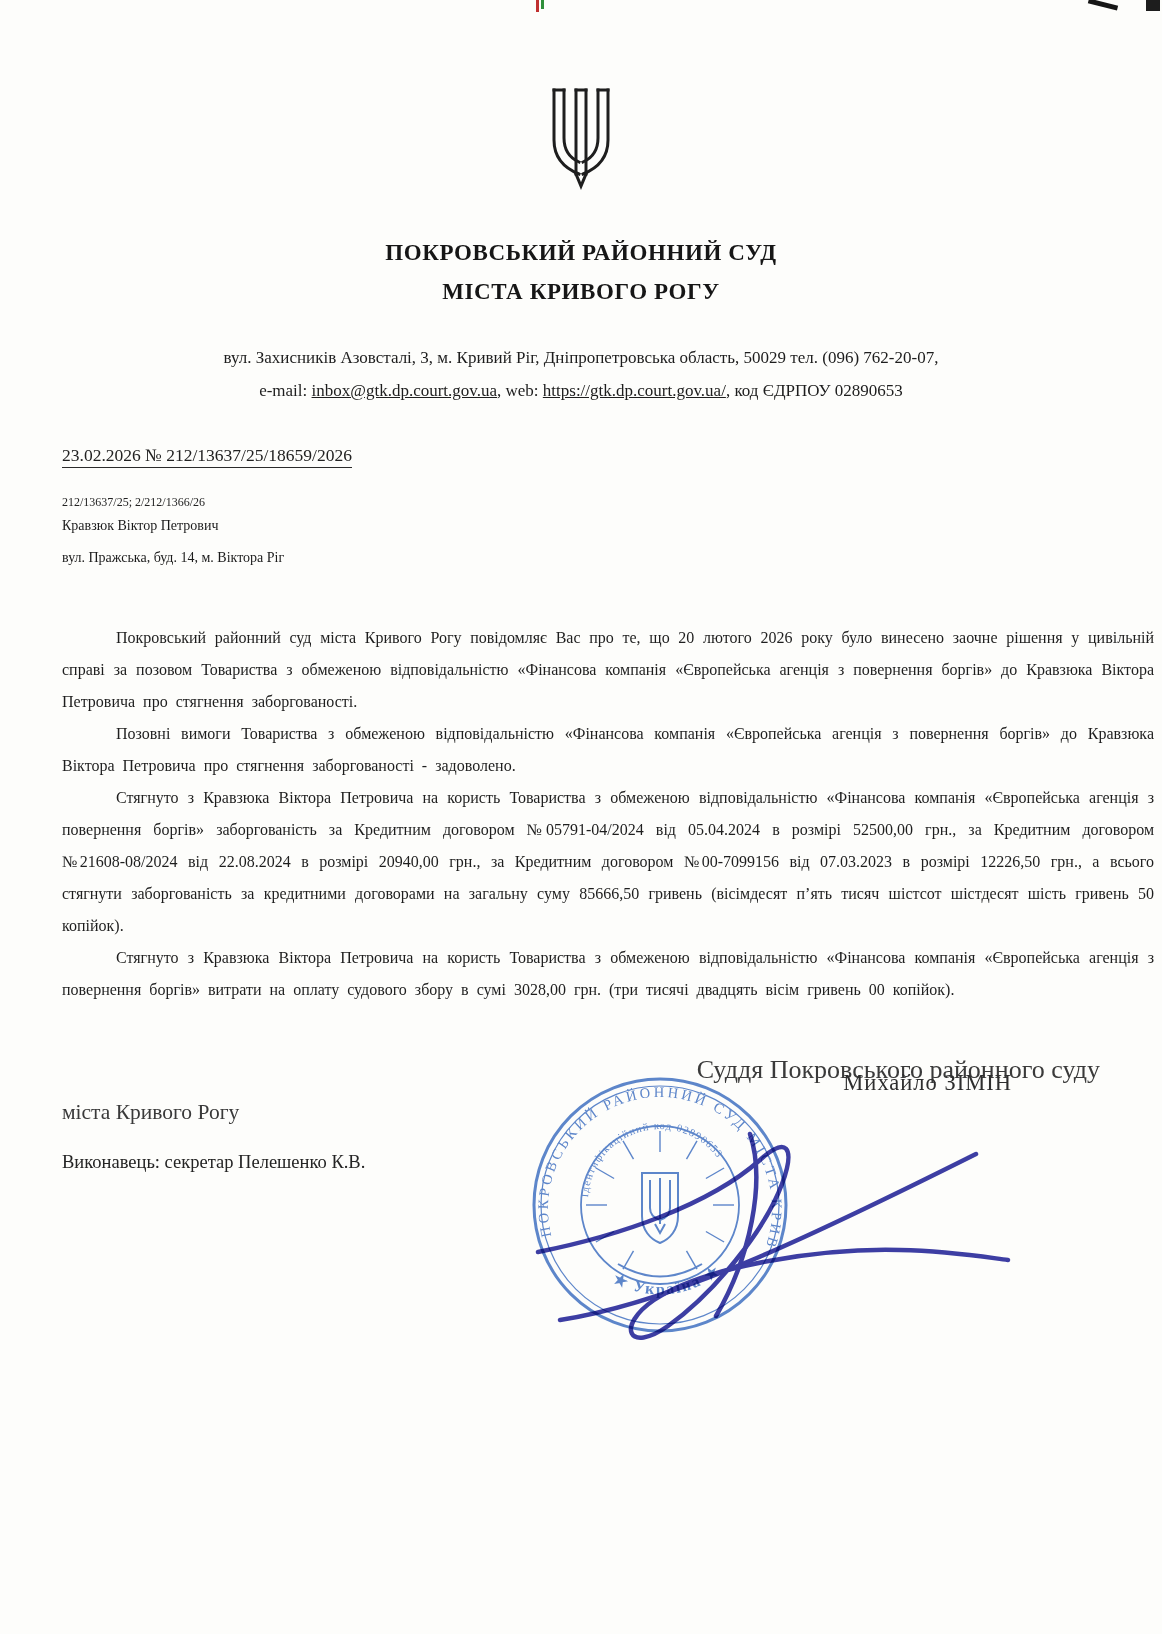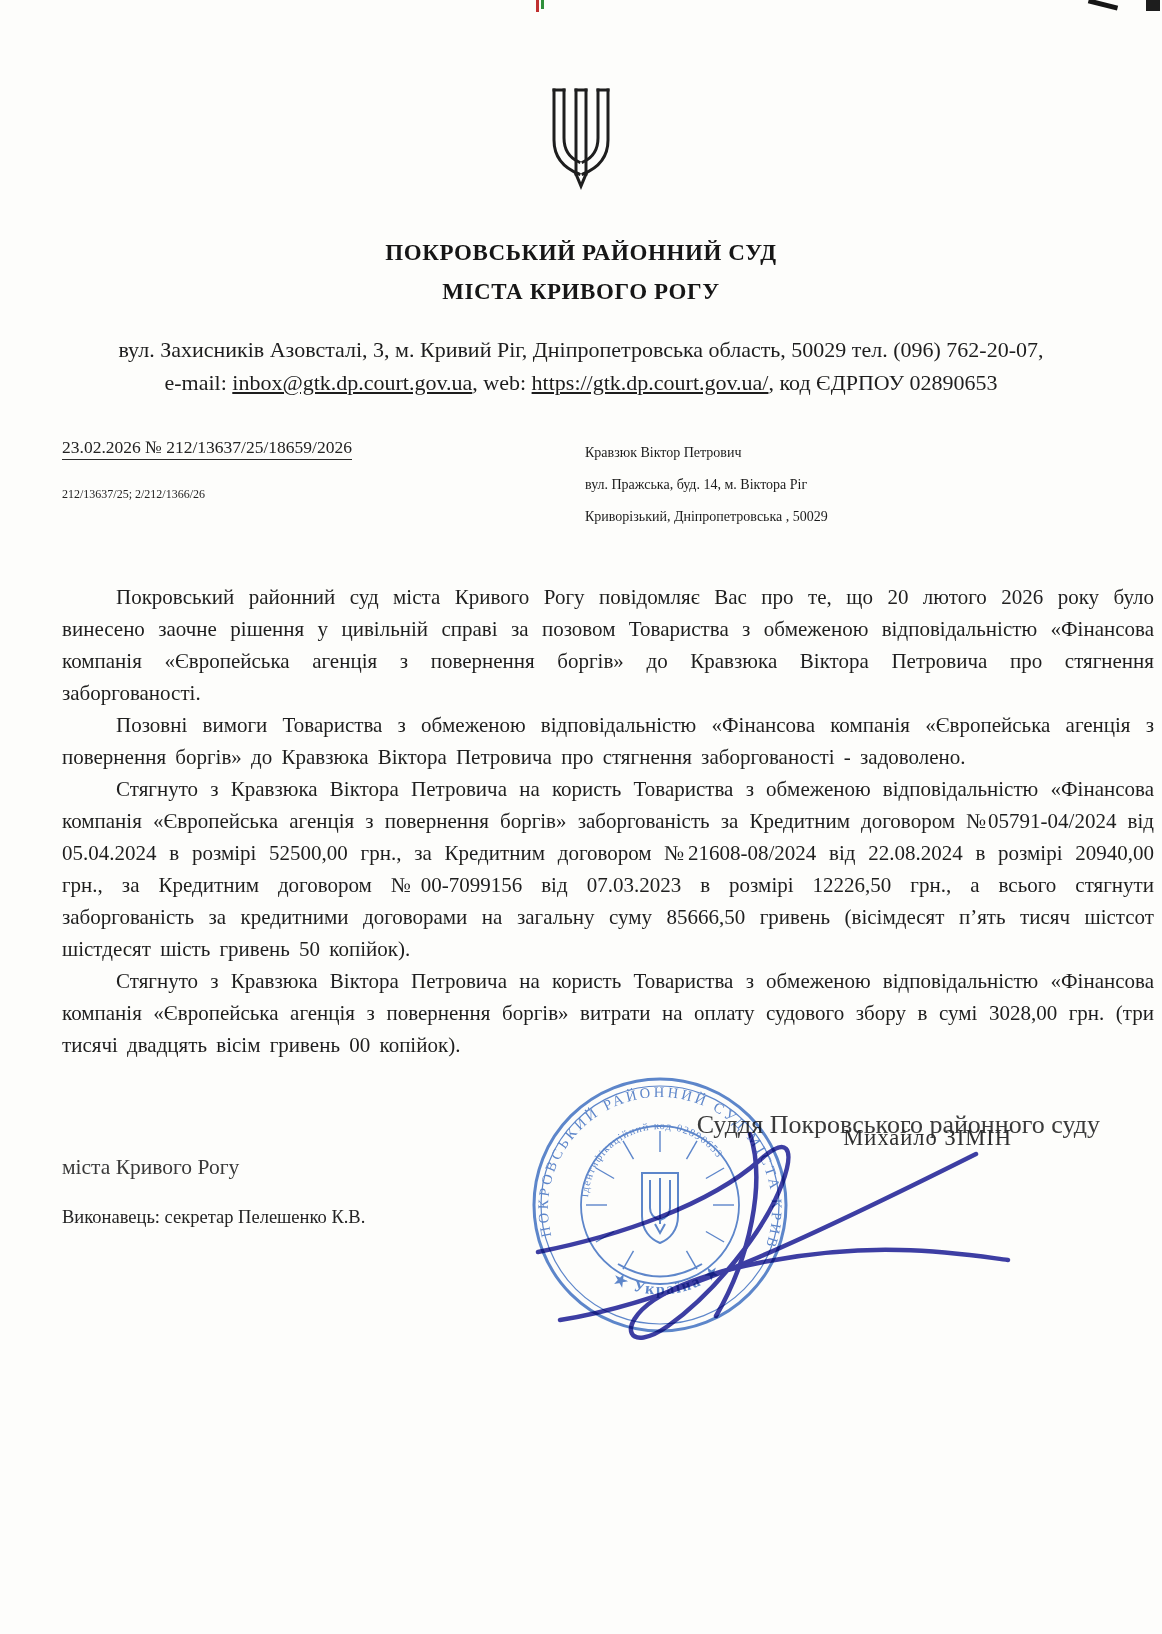--- a/index.html
+++ b/index.html
@@ -14,32 +14,32 @@
     color:#1c1c1c;
   }
   .content { position:absolute; inset:0; padding-top:85px; }
 
   
   .emblem { width:74px; margin:0 auto 34px auto; }
   .emblem svg { display:block; width:74px; height:114px; }
 
   
   .court-title { text-align:center; font-weight:bold; font-size:23px; line-height:39px; letter-spacing:0.6px; color:#161616; }
-  .court-address { text-align:center; font-size:22px; line-height:33px; margin-top:22px; color:#1d1d1d; }
+  .court-address { text-align:center; font-size:17px; line-height:33px; margin-top:30px; color:#1d1d1d; }
   .link { text-decoration:underline; color:inherit; cursor:pointer; }
 
   
-  .ref-row { display:flex; align-items:flex-start; margin:38px 40px 0 62px; }
+  .ref-row { display:flex; align-items:flex-start; margin:38px 40px 0 62px;flex-direction:column; }
   .ref-left { width:523px; font-size:17.5px; color:#222; }
   .date-line { display:inline-block; border-bottom:1.5px solid #2a2a2a; padding-bottom:1px; }
   .case-line { margin-top:27px; font-size:12px; }
   .recipient { font-size:14px; line-height:32px; color:#1b1b1b; }
 
   
-  .body-text { margin:48px 8px 0 62px; font-size:21px; line-height:32px; text-align:justify; word-spacing:4px; color:#1e1e1e; }
+  .body-text { margin:48px 8px 0 62px; font-size:16px; line-height:32px; text-align:justify; word-spacing:4px; color:#1e1e1e; }
   .body-text p { text-indent:54px; }
 
   
   .sign-block { position:relative; margin:42px 62px 0 62px; color:#3a3a3a; }
   .judge-line1 { font-size:26px; line-height:44px;text-align:right; }
   .judge-line2 { font-size:21.5px; line-height:40px; }
   .executor    { font-size:18.5px; margin-top:20px; color:#242424; }
   .judge-name  { position:absolute; top:22px; right:88px; font-size:22.5px; letter-spacing:1px; color:#2e2e2e; }
 
   
@@ -102,21 +102,20 @@
     </div>
 
     <div class="ref-row">
       <div class="ref-left">
         <div><span class="date-line">23.02.2026 №  212/13637/25/18659/2026</span></div>
         <div class="case-line">212/13637/25; 2/212/1366/26</div>
       </div>
       <div class="recipient">
         <div>Кравзюк Віктор Петрович</div>
         <div>вул. Пражська, буд. 14, м. Віктора Ріг</div>
-        <div>Криворізький, Дніпропетровська , 50029</div>
       </div>
     </div>
 
     <div class="body-text">
       <p>Покровський районний суд міста Кривого Рогу повідомляє Вас про те, що 20 лютого 2026 року було винесено заочне рішення у цивільній справі за позовом Товариства з обмеженою відповідальністю «Фінансова компанія «Європейська агенція з повернення боргів» до Кравзюка Віктора Петровича про стягнення заборгованості.</p>
       <p>Позовні вимоги Товариства з обмеженою відповідальністю «Фінансова компанія «Європейська агенція з повернення боргів» до Кравзюка Віктора Петровича про стягнення заборгованості - задоволено.</p>
       <p>Стягнуто з Кравзюка Віктора Петровича на користь Товариства з обмеженою відповідальністю «Фінансова компанія «Європейська агенція з повернення боргів» заборгованість за Кредитним договором №05791-04/2024 від 05.04.2024 в розмірі 52500,00 грн., за Кредитним договором №21608-08/2024 від 22.08.2024 в розмірі 20940,00 грн., за Кредитним договором №00-7099156 від 07.03.2023 в розмірі 12226,50 грн., а всього стягнути заборгованість за кредитними договорами на загальну суму 85666,50 гривень (вісімдесят п’ять тисяч шістсот шістдесят шість гривень 50 копійок).</p>
       <p>Стягнуто з Кравзюка Віктора Петровича на користь Товариства з обмеженою відповідальністю «Фінансова компанія «Європейська агенція з повернення боргів» витрати на оплату судового збору в сумі 3028,00 грн. (три тисячі двадцять вісім гривень 00 копійок).</p>
     </div>
 

